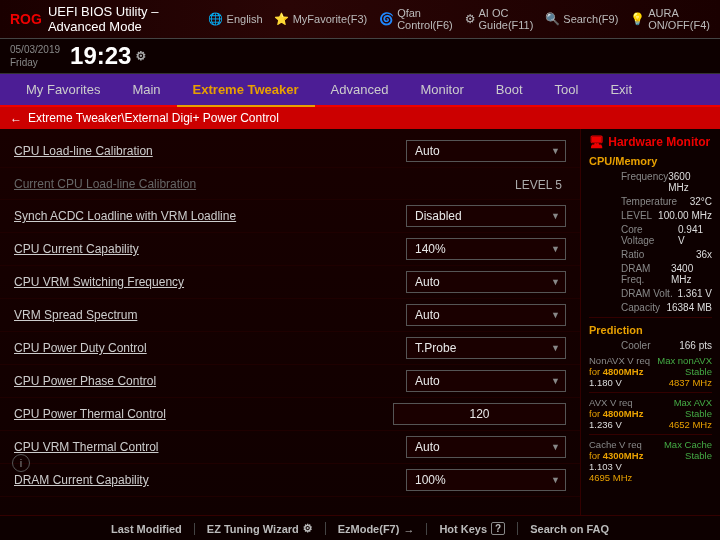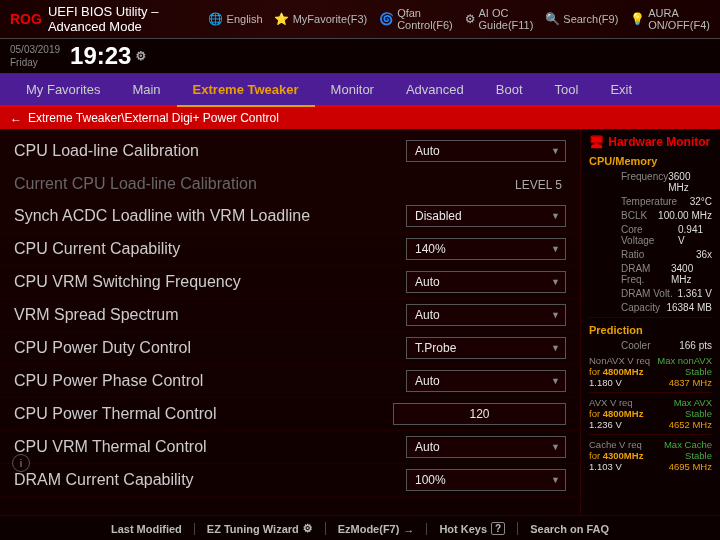--- a/index.html
+++ b/index.html
@@ -130,22 +130,23 @@
     .setting-row {
       display: flex;
       align-items: center;
       padding: 5px 14px;
       border-bottom: 1px solid #1f0000;
       min-height: 32px;
     }
     .setting-row.disabled .setting-label { color: #666; }
     .setting-label {
       flex: 1;
-      font-size: 16px;
+      font-size: 12px;
       color: #ccc;
+      text-decoration: underline;
     }
     .setting-value {
       min-width: 180px;
       text-align: right;
     }
     .setting-value-static {
       font-size: 12px;
       color: #aaa;
       padding-right: 4px;
     }
@@ -308,22 +309,22 @@
   <div class="datetime-time">
     <span>19:23</span>
     <span class="gear-icon-small">⚙</span>
   </div>
 </div>
 
 <div class="main-nav">
   <span class="nav-item">My Favorites</span>
   <span class="nav-item">Main</span>
   <span class="nav-item active">Extreme Tweaker</span>
+  <span class="nav-item">Advanced</span>
   <span class="nav-item">Monitor</span>
-  <span class="nav-item">Advanced</span>
   <span class="nav-item">Boot</span>
   <span class="nav-item">Tool</span>
   <span class="nav-item">Exit</span>
 </div>
 
 <div class="breadcrumb-bar">
   <span>←</span>
   <span>Extreme Tweaker\External Digi+ Power Control</span>
 </div>
 
@@ -456,21 +457,21 @@
 
     <div class="stat-row">
       <span class="stat-label">Frequency</span>
       <span class="stat-value">3600 MHz</span>
     </div>
     <div class="stat-row">
       <span class="stat-label">Temperature</span>
       <span class="stat-value">32°C</span>
     </div>
     <div class="stat-row">
-      <span class="stat-label">BCLK</span>
+      <span class="stat-label">LEVEL</span>
       <span class="stat-value">100.00 MHz</span>
     </div>
     <div class="stat-row">
       <span class="stat-label">Core Voltage</span>
       <span class="stat-value">0.941 V</span>
     </div>
     <div class="stat-row">
       <span class="stat-label">Ratio</span>
       <span class="stat-value">36x</span>
     </div>
@@ -529,21 +530,21 @@
       <hr class="divider">
       <div class="prediction-row">
         <div style="display:flex;justify-content:space-between;">
           <span class="pred-label">Cache V req</span>
           <span class="pred-stable">Max Cache</span>
         </div>
         <div style="display:flex;justify-content:space-between;">
           <span class="pred-label" style="color:#e8a000">for <b>4300MHz</b></span>
           <span class="pred-stable">Stable</span>
         </div>
-        <div style="display:flex;justify-content:space-between;">
+        <div style="display:flex;justify-content:space-between;flex-direction:column;">
           <span class="pred-val">1.103 V</span>
           <span class="pred-val orange">4695 MHz</span>
         </div>
       </div>
     </div>
   </div>
 </div>
 
 <div class="info-icon">i</div>
 

